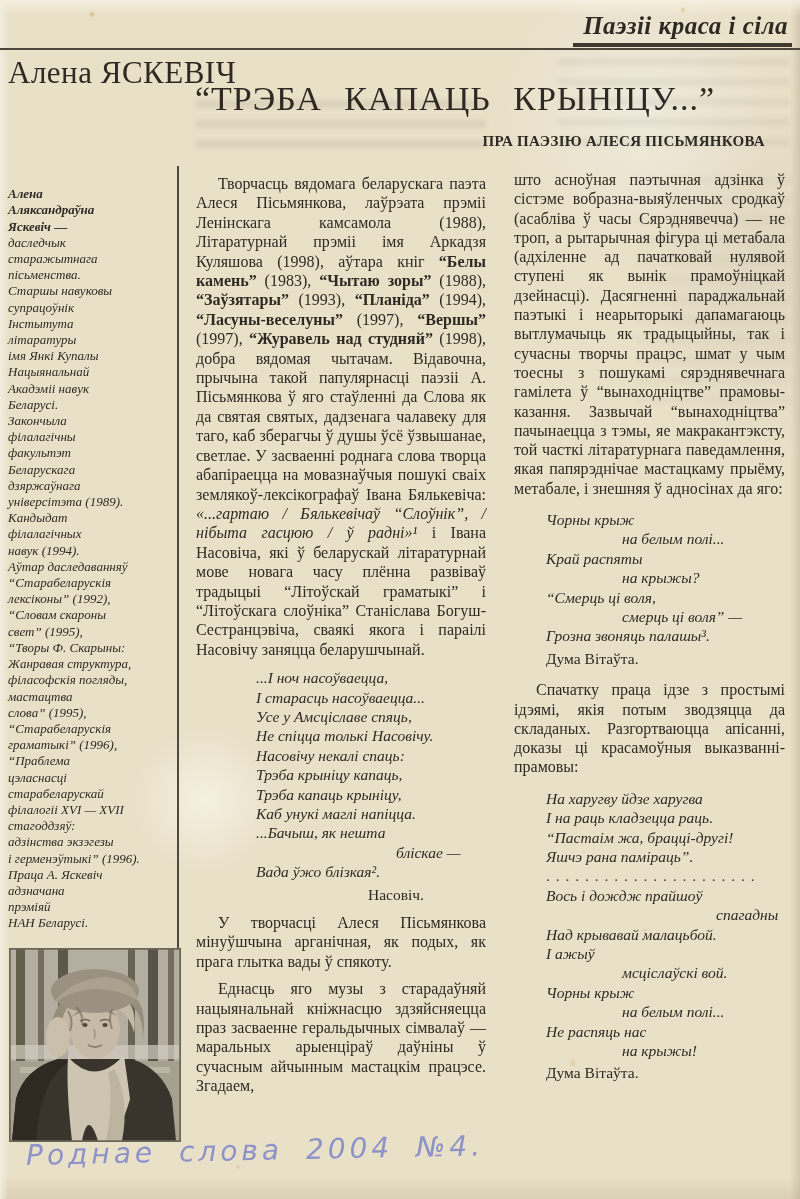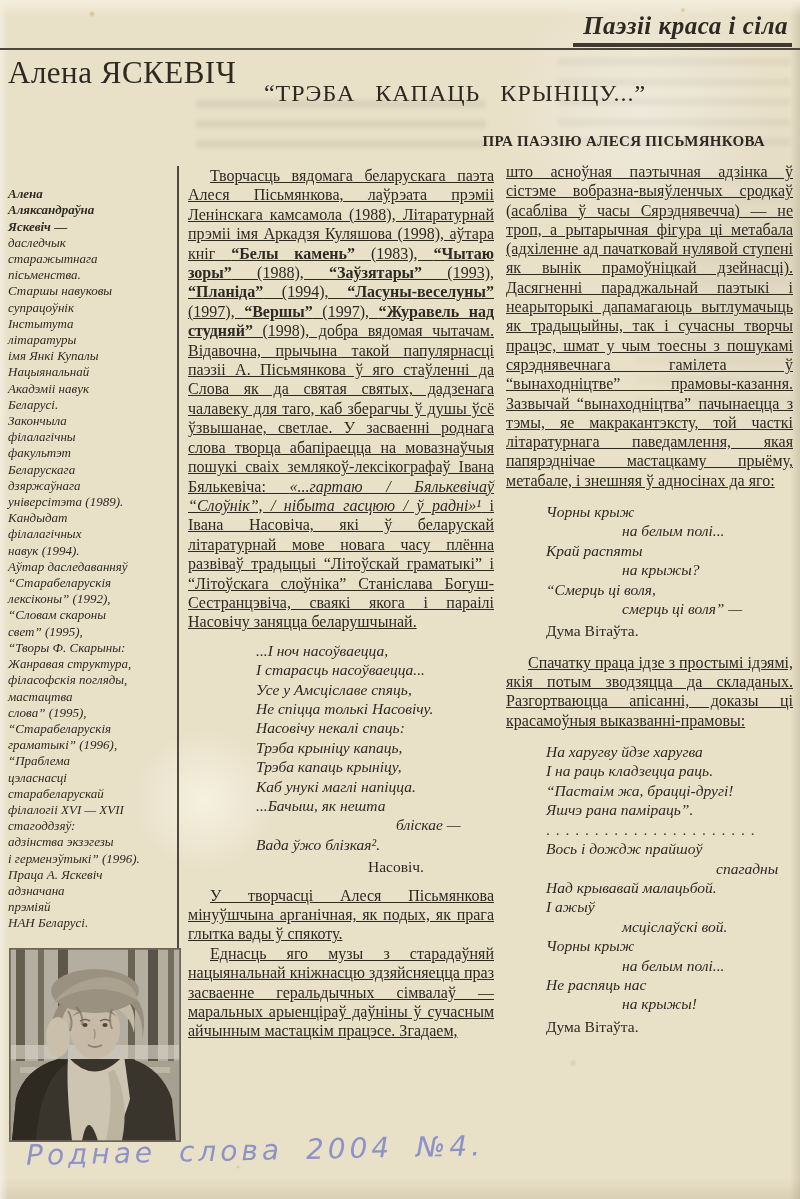--- a/index.html
+++ b/index.html
@@ -25,34 +25,34 @@
     background:repeating-linear-gradient(to bottom, rgba(118,112,100,.38) 0 8px, transparent 8px 20px);}
   .g1{left:196px;top:100px;width:290px;height:58px;}
   .g2{left:558px;top:58px;width:232px;height:92px;opacity:.22;}
   .g3{left:636px;top:176px;width:156px;height:240px;opacity:.10;}
 
   .rubric{position:absolute;top:12px;right:8px;font-style:italic;font-weight:bold;
     font-size:25px;letter-spacing:.5px;border-bottom:4px solid #3f3930;padding:0 4px 3px 10px;}
   .top-rule{position:absolute;top:48px;left:0;width:800px;height:2px;background:#4c463b;}
   .author{position:absolute;top:55px;left:8px;font-size:31px;letter-spacing:.5px;}
   .title{position:absolute;top:80px;left:145px;width:620px;text-align:center;
-    font-size:24px;letter-spacing:1px;word-spacing:13px;white-space:nowrap;}
+    font-size:34px;letter-spacing:1px;word-spacing:13px;white-space:nowrap;}
   .subtitle{position:absolute;top:133px;left:145px;width:620px;text-align:right;
     font-weight:bold;font-size:15px;letter-spacing:.3px;}
 
   .bio{position:absolute;left:8px;top:170px;width:166px;font-style:italic;
     font-size:13px;line-height:16.2px;white-space:pre-line;}
   .bio-lead{font-weight:bold;}
   .col-rule{position:absolute;left:177px;top:166px;width:2px;height:972px;background:#4f4940;}
 
   .photo{position:absolute;left:9px;top:948px;width:170px;height:192px;border:1px solid #6a6458;}
 
   .col1{position:absolute;left:188px;top:166px;width:306px;font-size:16px;line-height:19.4px;text-align:justify;}
   .col2{position:absolute;left:506px;top:162px;width:287px;font-size:16px;line-height:19.3px;text-align:justify;}
-  p.body-p{margin:0;text-indent:22px;text-decoration:underline;}
+  p.body-p{margin:8px;text-indent:22px;}
   p.noind{text-indent:0;}
   .b{font-weight:bold;}
   .i{font-style:italic;}
 
   .poem{margin:9px 0 9px 68px;font-style:italic;font-size:15.5px;line-height:19.4px;text-align:left;}
   .col2 .poem{margin-left:40px;margin-top:12px;margin-bottom:12px;}
   .pl{white-space:nowrap;}
   .col1 .in2{padding-left:140px;}
   .col2 .in2{padding-left:76px;}
   .col2 .in3{padding-left:170px;}
@@ -185,20 +185,21 @@
 
 <div class="col2">
   <p class="body-p noind">што асноўная паэтычная адзінка ў сістэме вобразна-выяўленчых сродкаў (асабліва ў часы Сярэднявечча) — не троп, а рытарычная фігура ці метабала (адхіленне ад пачатковай нулявой ступені як вынік прамоўніцкай дзейнасці). Дасягненні параджальнай паэтыкі і неарыторыкі дапамагаюць вытлумачыць як традыцыйны, так і сучасны творчы працэс, шмат у чым тоесны з пошукамі сярэднявечнага гамілета ў “вынаходніцтве” прамовы-казання. Зазвычай “вынаходніцтва” пачынаецца з тэмы, яе макракантэксту, той часткі літаратурнага паведамлення, якая папярэднічае мастацкаму прыёму, метабале, і знешняя ў адносінах да яго:</p>
   <div class="poem">
       <div class="pl">Чорны крыж</div>
       <div class="pl in2">на белым полі...</div>
       <div class="pl">Край распяты</div>
       <div class="pl in2">на крыжы?</div>
       <div class="pl">“Смерць ці воля,</div>
       <div class="pl in2">смерць ці воля” —</div>
+      <div class="pl">Грозна звоняць палашы³.</div>
       <div class="pl attr">Дума Вітаўта.</div>
     </div>
   <p class="body-p">Спачатку праца ідзе з простымі ідэямі, якія потым зводзяцца да складаных. Разгортваюцца апісанні, доказы ці красамоўныя выказванні-прамовы:</p>
   <div class="poem">
       <div class="pl">На харугву йдзе харугва</div>
       <div class="pl">І на раць кладзецца раць.</div>
       <div class="pl">“Пастаім жа, брацці-другі!</div>
       <div class="pl">Яшчэ рана паміраць”.</div>
       <div class="pl dots">. . . . . . . . . . . . . . . . . . . . . .</div>
       <div class="pl">Вось і дождж прайшоў</div>

